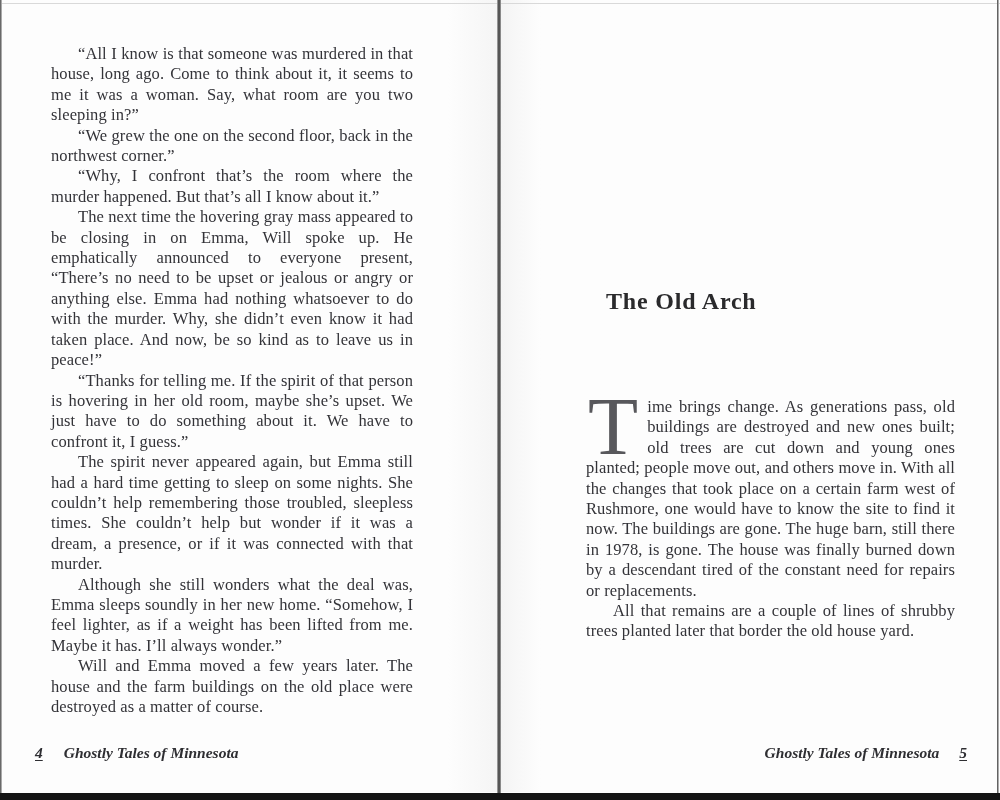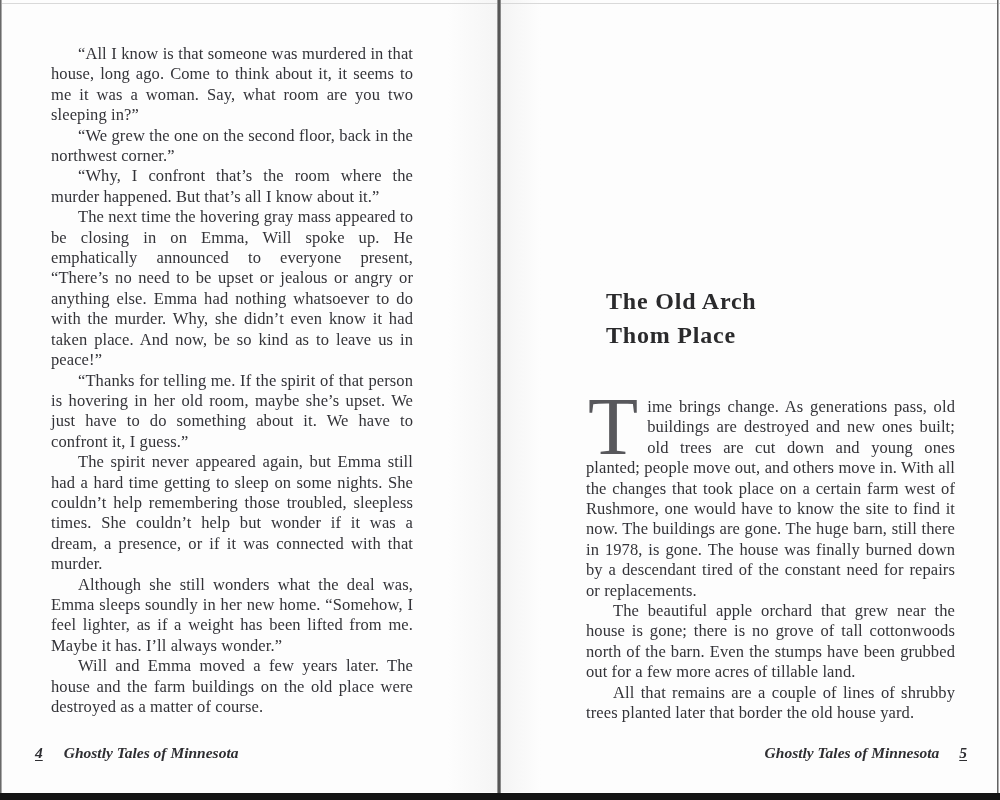--- a/index.html
+++ b/index.html
@@ -130,25 +130,23 @@
     </div>
     <div class="footer">
       <span class="folio">4</span>
       <span class="running-title">Ghostly Tales of Minnesota</span>
     </div>
   </div>
 
   <div class="page right">
     <h1 class="chapter-title">
       <span class="title-line">The Old Arch</span>
-      <span class="title-line">Thom Place</span>
     </h1>
     <div class="body-text">
       <p class="para no-indent"><span class="dropcap">T</span><span>ime brings change. As generations pass, old buildings are destroyed and new ones built; old trees are cut down and young ones planted; people move out, and others move in. With all the changes that took place on a certain farm west of Rushmore, one would have to know the site to find it now. The buildings are gone. The huge barn, still there in 1978, is gone. The house was finally burned down by a descendant tired of the constant need for repairs or replacements.</span></p>
-      <p class="para">The beautiful apple orchard that grew near the house is gone; there is no grove of tall cottonwoods north of the barn. Even the stumps have been grubbed out for a few more acres of tillable land.</p>
       <p class="para">All that remains are a couple of lines of shrubby trees planted later that border the old house yard.</p>
     </div>
     <div class="footer">
       <span class="running-title">Ghostly Tales of Minnesota</span>
       <span class="folio">5</span>
     </div>
   </div>
 
   <div class="top-edge-line"></div>
   <div class="left-edge-line"></div>

